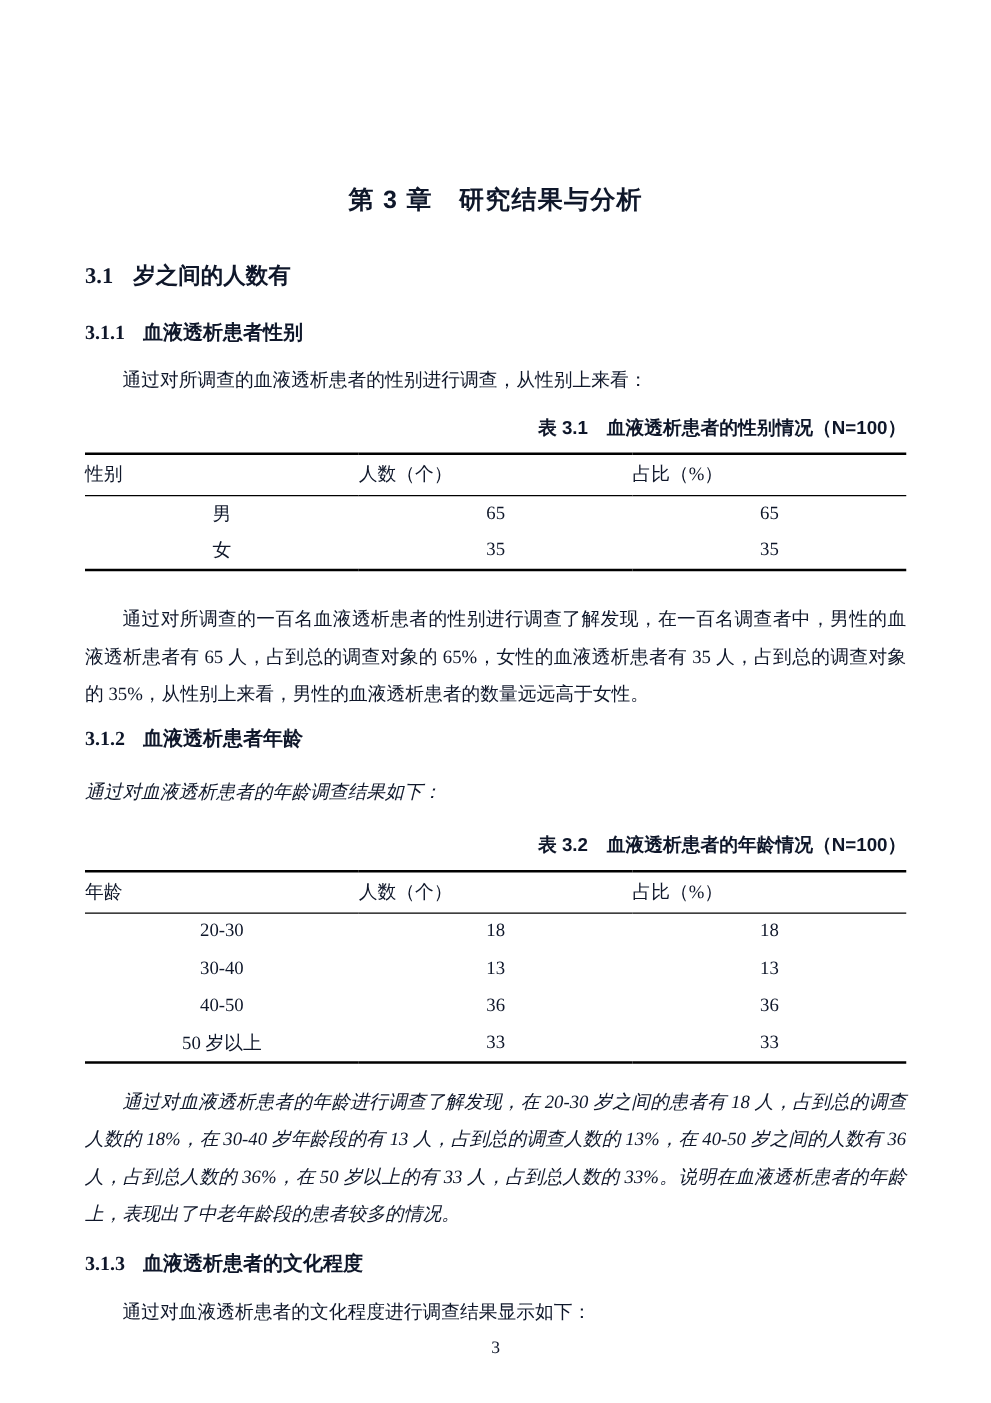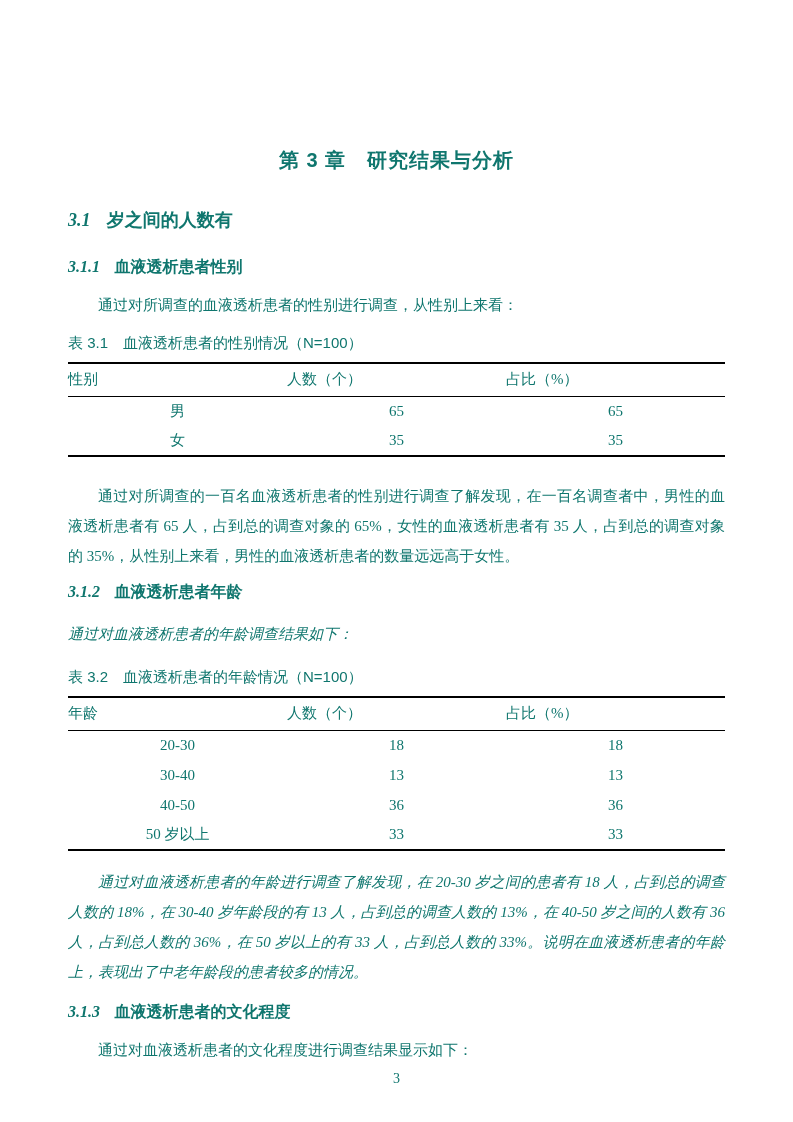--- a/index.html
+++ b/index.html
@@ -3,21 +3,21 @@
 <meta charset="utf-8">
 <style>
   * { margin: 0; padding: 0; box-sizing: border-box; }
   html, body { background: #ffffff; }
   .page {
     position: relative;
     width: 793px;
     height: 1122px;
     margin: 0 auto;
     background: #ffffff;
-    color: #0f766e;
+    color: #0f172a;
     padding: 0 68px;
     overflow: hidden;
     font-family: "Liberation Serif", serif;
     border-radius: 27px;
   }
   .doc-title {
     margin-top: 146px;
     text-align: center;
     font-family: "Liberation Sans", sans-serif;
     font-weight: bold;
@@ -33,42 +33,41 @@
   }
   .h3 {
     margin-top: 24px;
     font-size: 16px;
     font-weight: bold;
     line-height: 22px;
   }
   .h2 .num, .h3 .num {
     font-family: "Liberation Serif", serif;
     margin-right: 0.9em;
-    font-style: italic;
   }
   .h2 .lbl, .h3 .lbl {
     font-family: "Liberation Sans", sans-serif;
   }
   .para {
     font-size: 15px;
     line-height: 30px;
     text-align: justify;
   }
   .indent { text-indent: 2em; }
   .mt12 { margin-top: 12px; }
   .mt24 { margin-top: 24px; }
   .mt10 { margin-top: 10px; }
   .mt16 { margin-top: 16px; font-style: italic; }
   .mt14 { margin-top: 14px; }
   .caption {
     margin-top: 12px;
     margin-bottom: 8px;
-    text-align: left;
+    text-align: right;
     font-family: "Liberation Sans", sans-serif;
-    font-weight: normal;
+    font-weight: bold;
     font-size: 15px;
     line-height: 22px;
   }
   .caption2 { margin-top: 17px; }
   table.three-line {
     width: 100%;
     border-collapse: collapse;
     border-top: 2.4px solid #000;
     border-bottom: 2.4px solid #000;
     font-size: 15px;

